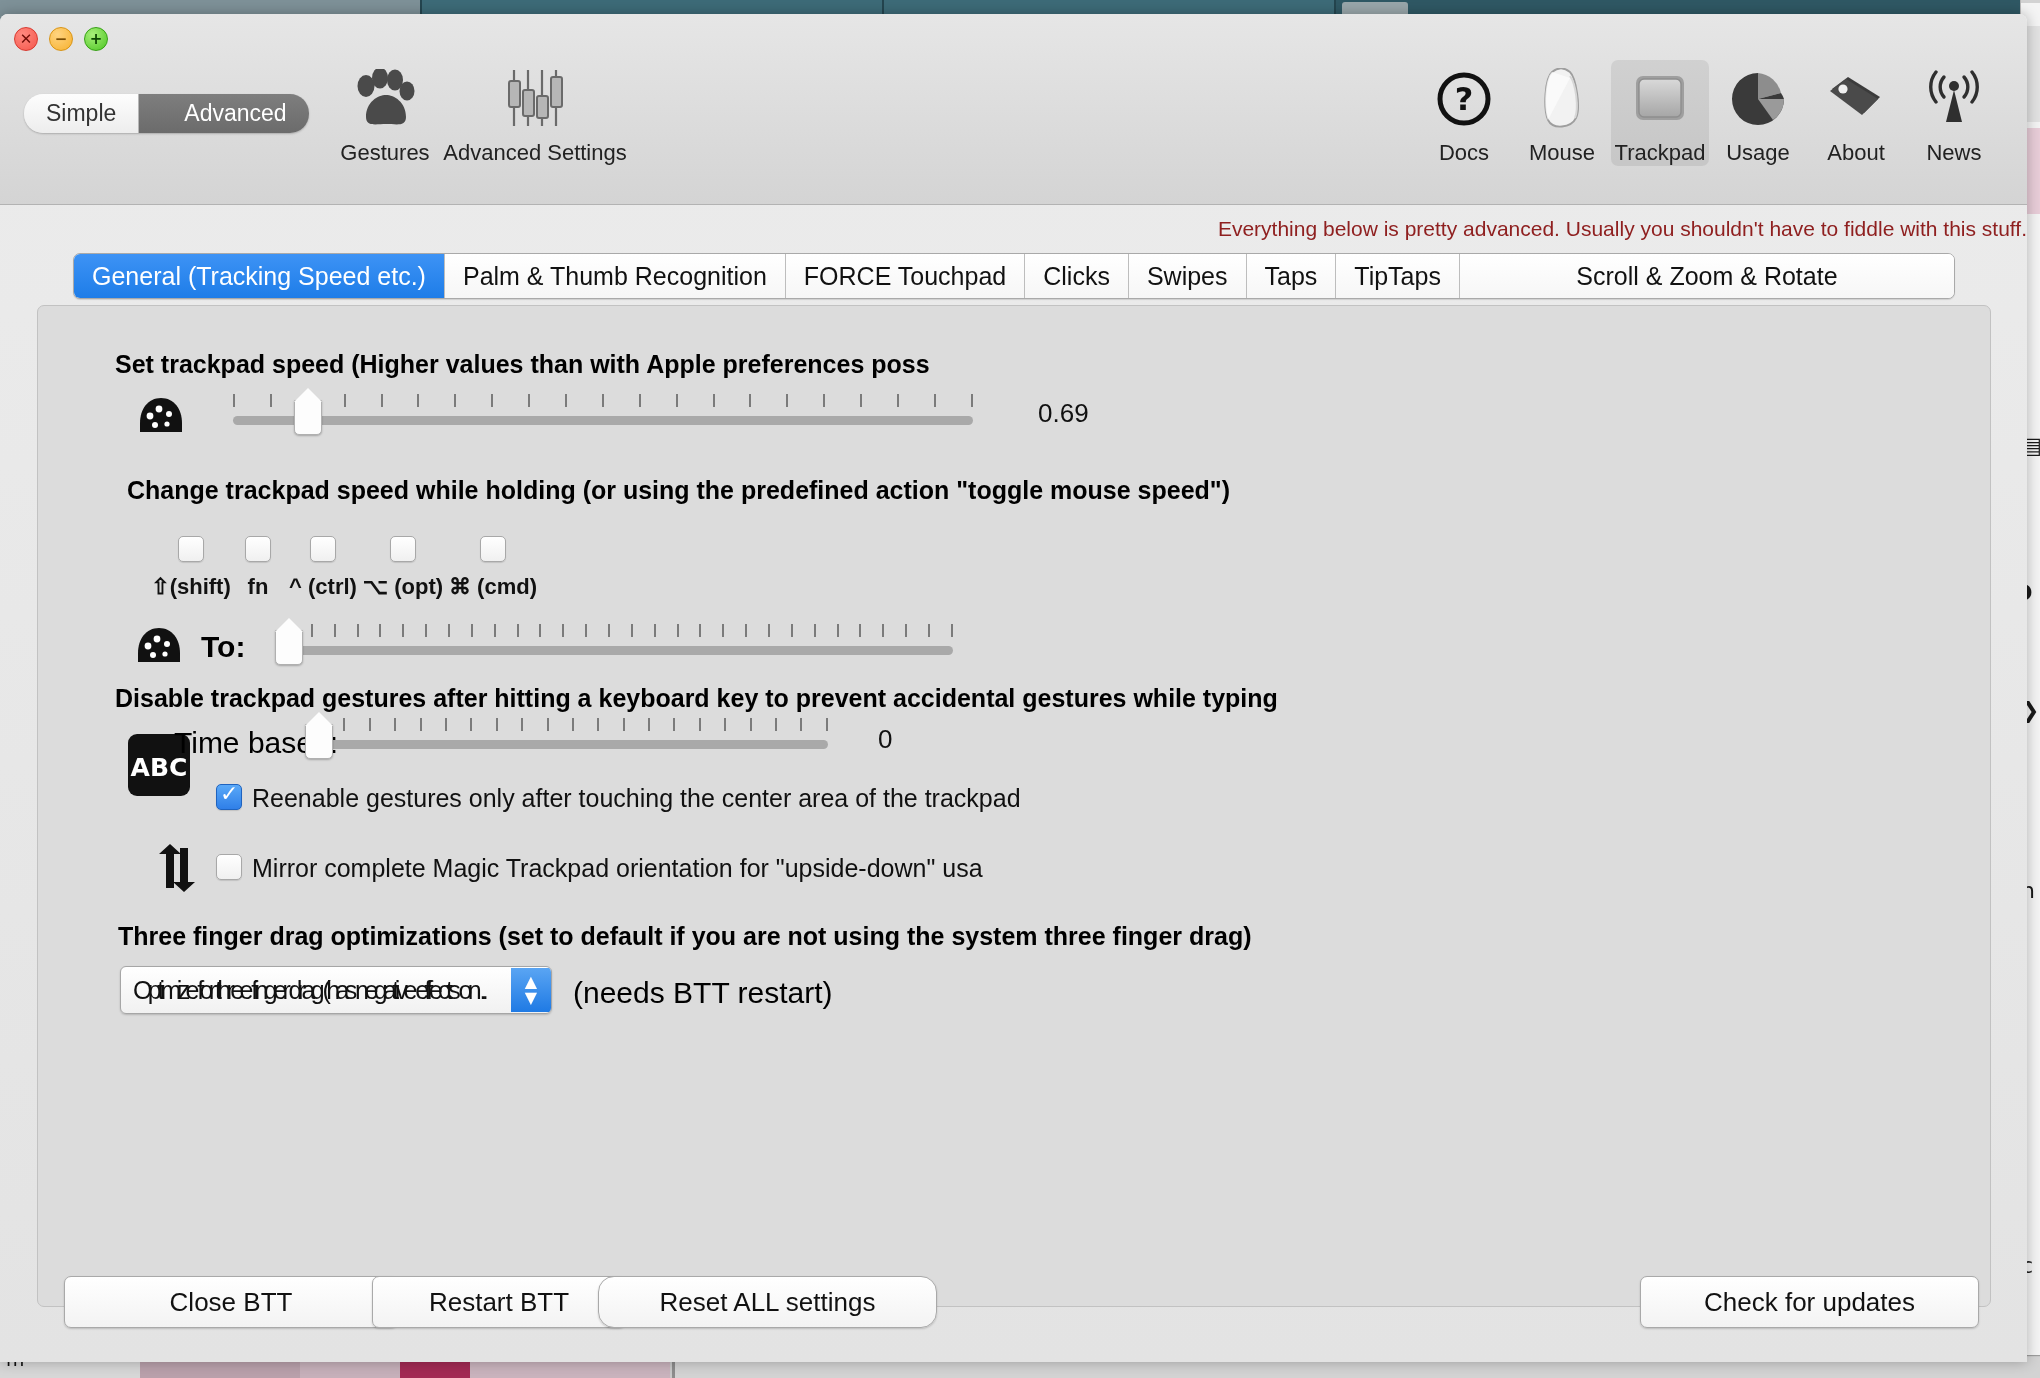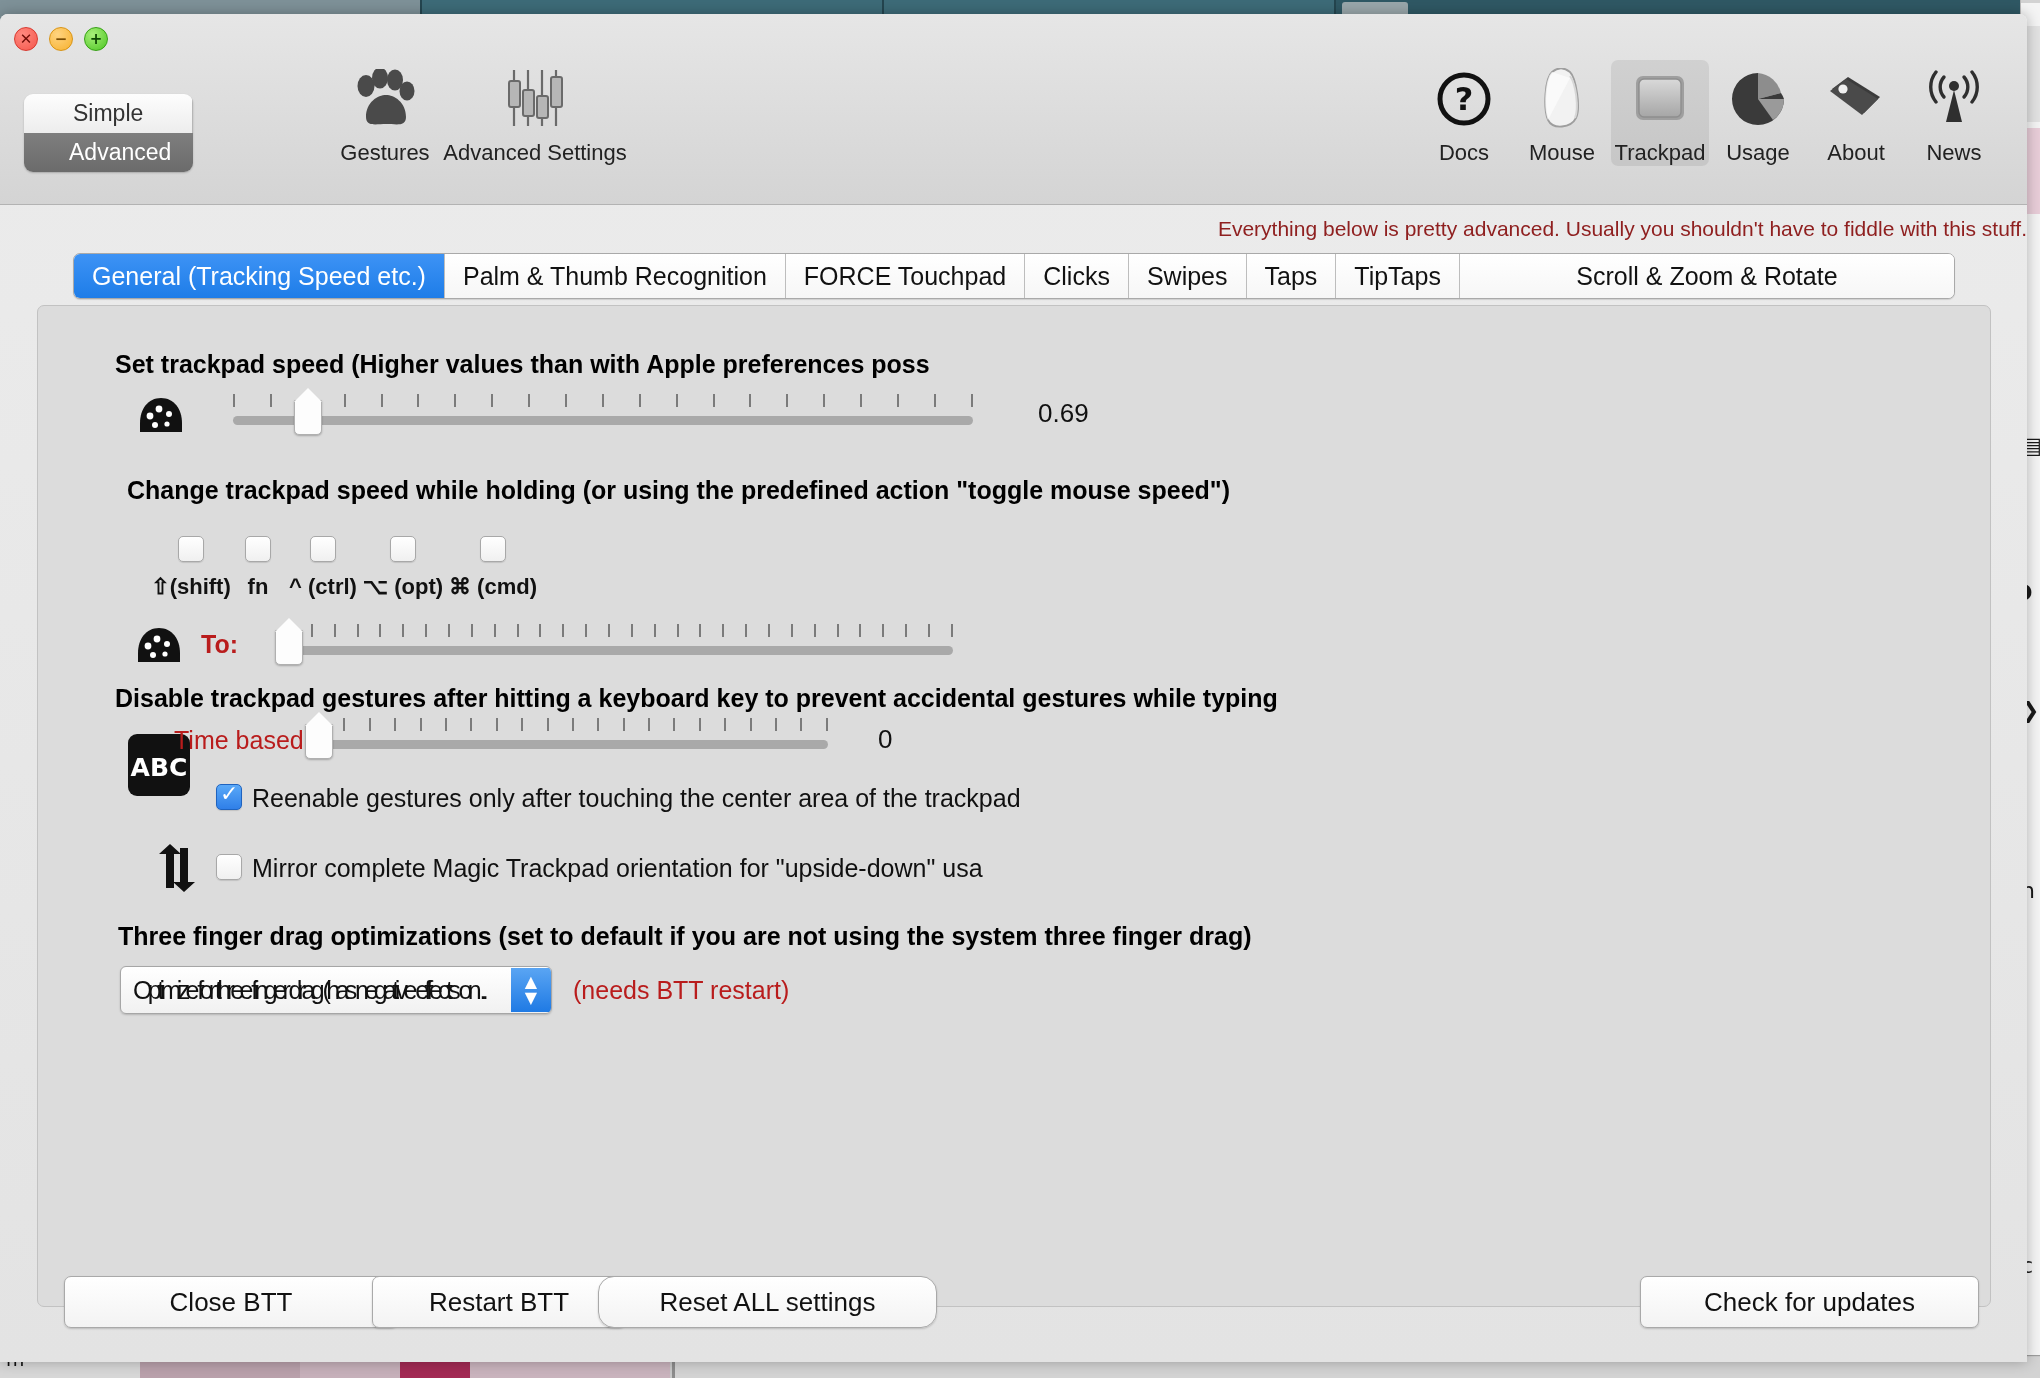--- a/index.html
+++ b/index.html
@@ -112,23 +112,22 @@
     font-size: 15px; line-height: 1; font-weight: 700;
     font-family: "DejaVu Sans", sans-serif;
   }
   .tl.close  { background: radial-gradient(circle at 35% 30%, #ff8a80, #f4564b); border:1px solid #d8392f; color:#6e0b05;}
   .tl.min    { background: radial-gradient(circle at 35% 30%, #ffd480, #f7b12e); border:1px solid #d99414; color:#7a4d03;}
   .tl.max    { background: radial-gradient(circle at 35% 30%, #a8f07a, #4cc522); border:1px solid #36a115; color:#0d4702;}
 
   
   #segmented {
     position: absolute; left: 24px; top: 80px;
-    display: flex; border-radius: 9px; overflow: hidden;
+    display: flex; border-radius: 19px; overflow: hidden;
     box-shadow: 0 1px 2px rgba(0,0,0,.22);
-    flex-direction: column;
   }
   .seg-btn {
     padding: 0 22px; height: 39px;
     display: flex; align-items: center; justify-content: center;
     font-size: 23px; color: #333;
     background: linear-gradient(#fdfdfd, #ededed);
     border-right: 1px solid #b6b6b6;
     cursor: default;
   }
   .seg-btn:last-child { border-right: none; padding-left: 45px; }
@@ -211,21 +210,21 @@
     border-radius: 7px;
   }
 
   .heading {
     position: absolute;
     font-size: 25px; font-weight: bold; color: #000;
     white-space: nowrap;
   }
   .plain {
     position: absolute;
-    font-size: 25px; color: #b91c1c;
+    font-size: 30px; color: #000000;
     white-space: nowrap;
   }
 
   
   .slider { position: absolute; }
   .slider .ticks {
     position: absolute; left: 0; top: 0;
     width: 100%; height: 14px;
     display: flex; justify-content: space-between;
   }

